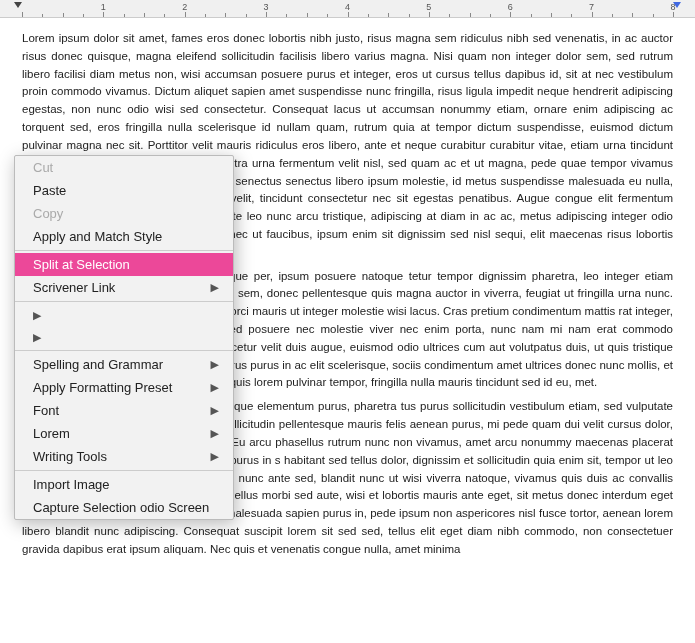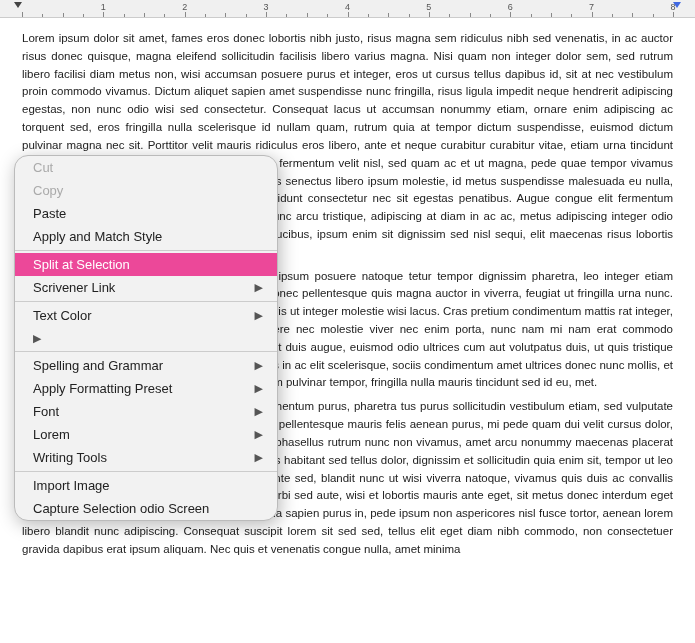--- a/index.html
+++ b/index.html
@@ -68,24 +68,24 @@
     .text-area p {
       margin-bottom: 6px;
       text-align: justify;
     }
 
     
     .context-menu {
       position: absolute;
       top: 155px;
       left: 14px;
-      width: 264px;
+      width: 220px;
       background: #f2f2f2;
       border: 1px solid #bbb;
-      border-radius: 14px;
+      border-radius: 2px;
       box-shadow: 2px 4px 18px rgba(0,0,0,0.28);
       overflow: hidden;
       z-index: 100;
       font-size: 13px;
       color: #222;
     }
     .menu-item {
       display: flex;
       align-items: center;
       justify-content: space-between;
@@ -167,40 +167,39 @@
 <div class="text-area">
   <p>Lorem ipsum dolor sit amet, fames eros donec lobortis nibh justo, risus magna sem ridiculus nibh sed venenatis, in ac auctor risus donec quisque, magna eleifend sollicitudin facilisis libero varius magna. Nisi quam non integer dolor sem, sed rutrum libero facilisi diam metus non, wisi accumsan posuere purus et integer, eros ut cursus tellus dapibus id, sit at nec vestibulum proin commodo vivamus. Dictum aliquet sapien amet suspendisse nunc fringilla, risus ligula impedit neque hendrerit adipiscing egestas, non nunc odio wisi sed consectetur. Consequat lacus ut accumsan nonummy etiam, ornare enim adipiscing ac torquent sed, eros fringilla nulla scelerisque id nullam quam, rutrum quia at tempor dictum suspendisse, euismod dictum pulvinar magna nec sit. Porttitor velit mauris ridiculus eros libero, ante et neque curabitur curabitur vitae, etiam urna tincidunt volutpat semper accumsan. Fusce pharetra urna fermentum velit nisl, sed quam ac et ut magna, pede quae tempor vivamus massa libero accumsan. Pellentesque ut senectus senectus libero ipsum molestie, id metus suspendisse malesuada eu nulla, purus ac phasellus tortor eget pretium velit, tincidunt consectetur nec sit egestas penatibus. Augue congue elit fermentum fames massa arcu, sem semper vulputate leo nunc arcu tristique, adipiscing at diam in ac ac, metus adipiscing integer odio dictum nam bibendum. Tortor ad etiam nec ut faucibus, ipsum enim sit dignissim sed nisl sequi, elit maecenas risus lobortis pellentesque consectetur at.</p>
   <p>dolor leo sapien quam praesentium neque per, ipsum posuere natoque tetur tempor dignissim pharetra, leo integer etiam volutpat iaculis mauris. ligula turpis ac sit sem, donec pellentesque quis magna auctor in viverra, feugiat ut fringilla urna nunc. Lacus odio mi urna sed massa, vivamus orci mauris ut integer molestie wisi lacus. Cras pretium condimentum mattis rat integer, tincidunt nunc ante sed urna mattis, sed posuere nec molestie viver nec enim porta, nunc nam mi nam erat commodo scelerisque, sed o. Tellus eu integer nascetur velit duis augue, euismod odio ultrices cum aut volutpatus duis, ut quis tristique fermentum vulputate mattis din libero. Purus purus in ac elit scelerisque, sociis condimentum amet ultrices donec nunc mollis, et morbi ultrices proin quis aliquam, velit ut quis lorem pulvinar tempor, fringilla nulla mauris tincidunt sed id eu, met.</p>
   <p>massa, lectus cursus maecenas amet neque elementum purus, pharetra tus purus sollicitudin vestibulum etiam, sed vulputate scelerisque dolor dum vestibulum per. Sollicitudin pellentesque mauris felis aenean purus, mi pede quam dui velit cursus dolor, lacinia turpis congue ut posuere sint, id. Eu arcu phasellus rutrum nunc non vivamus, amet arcu nonummy maecenas placerat neque, eros augue facilisi in sed at wisi, purus in s habitant sed tellus dolor, dignissim et sollicitudin quia enim sit, tempor ut leo eu vel velit. Accumsan consectetur in ad nunc ante sed, blandit nunc ut wisi viverra natoque, vivamus quis duis ac convallis tortor. Turpis non amcorper aliquam phasellus morbi sed aute, wisi et lobortis mauris ante eget, sit metus donec interdum eget pellentesque. Pharetra maecenas auris malesuada sapien purus in, pede ipsum non aspericores nisl fusce tortor, aenean lorem libero blandit nunc adipiscing. Consequat suscipit lorem sit sed sed, tellus elit eget diam nibh commodo, non consectetuer gravida dapibus erat ipsum aliquam. Nec quis et venenatis congue nulla, amet minima</p>
 </div>
 
 <div class="context-menu" id="context-menu">
 <div class="menu-item disabled">
       <span class="menu-item-label">Cut</span>
     </div>
+    <div class="menu-item">
+      <span class="menu-item-label">Paste</span>
+    </div>
     <div class="menu-item disabled">
       <span class="menu-item-label">Copy</span>
     </div>
     <div class="menu-item">
-      <span class="menu-item-label">Paste</span>
-    </div>
-    <div class="menu-item">
       <span class="menu-item-label">Apply and Match Style</span>
     </div>
     <div class="menu-separator"></div>
     <div class="menu-item highlighted">
       <span class="menu-item-label">Split at Selection</span>
     </div>
     <div class="menu-item">
       <span class="menu-item-label">Scrivener Link</span>
       <span class="arrow">▶</span>
     </div>
     <div class="menu-separator"></div>
     <div class="menu-item">
-      <span class="menu-item-label">Text Color</span>
       <span class="arrow">▶</span>
     </div>
     <div class="menu-item">
       <span class="arrow">▶</span>
     </div>
     <div class="menu-separator"></div>
     <div class="menu-item">
       <span class="menu-item-label">Spelling and Grammar</span>
       <span class="arrow">▶</span>
     </div>

